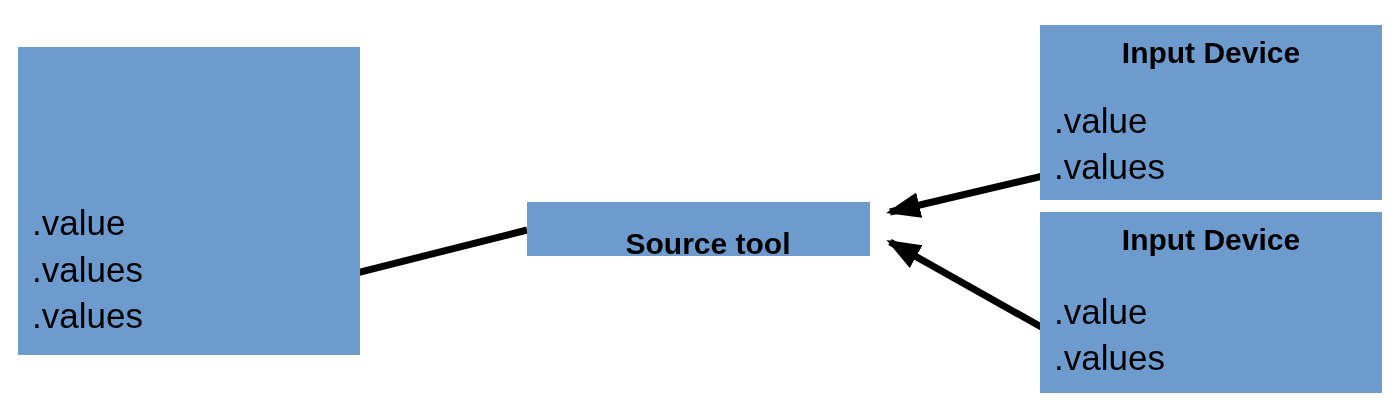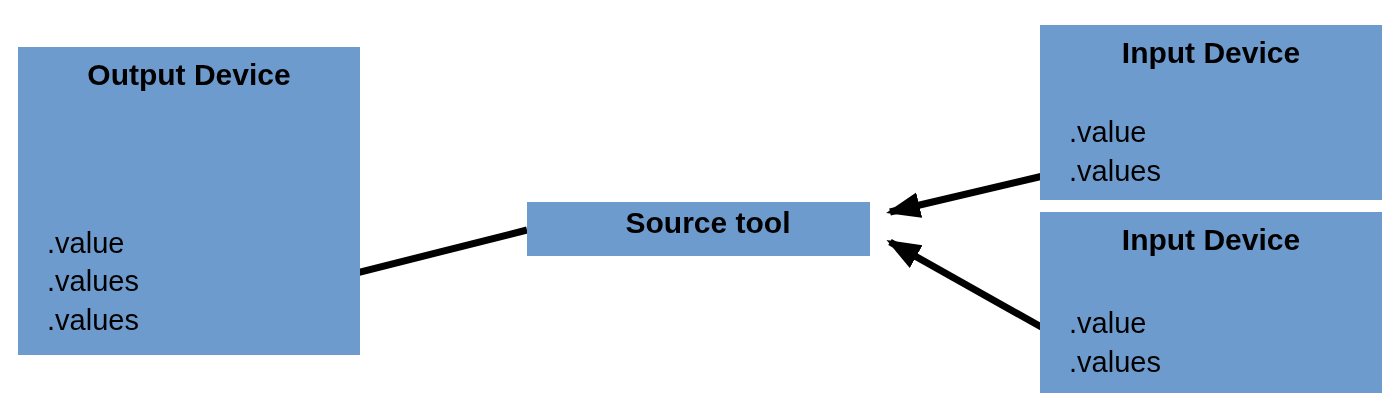--- a/index.html
+++ b/index.html
@@ -33,29 +33,29 @@
   }
   .node-title{
     font-weight:bold;
     font-size:30px;
     text-align:center;
     padding-top:10px;
     line-height:1.2;
   }
   .node-fields{
     position:absolute;
-    left:29px;
-    font-size:29px;
+    left:14px;
+    font-size:35px;
     line-height:1.32;
   }
   
   .node-output{left:18px;top:47px;width:342px;height:308px;}
   .node-output .node-fields{bottom:16px;}
   .node-source{left:527px;top:202px;width:343px;height:54px;}
-  .node-source .node-title{padding-top:3px;margin-left:19px;}
+  .node-source .node-title{padding-top:24px;margin-left:19px;}
   .node-input-top{left:1040px;top:25px;width:342px;height:175px;}
   .node-input-top .node-fields{bottom:10px;}
   .node-input-bottom{left:1040px;top:212px;width:342px;height:181px;}
   .node-input-bottom .node-fields{bottom:12px;}
   .arrow-line{
     stroke:var(--arrow);
     stroke-width:7;
     fill:none;
   }
   .arrow-head{
@@ -72,21 +72,20 @@
       <marker id="ah" markerUnits="userSpaceOnUse" markerWidth="36" markerHeight="28" refX="30" refY="13" orient="auto">
         <polygon class="arrow-head" points="0,0 34,13 0,26"></polygon>
       </marker>
     </defs>
     <line class="arrow-line" x1="527" y1="230" x2="190" y2="315" marker-end="url(#ah)"></line>
     <line class="arrow-line" x1="1043" y1="176" x2="890" y2="212" marker-end="url(#ah)"></line>
     <line class="arrow-line" x1="1052" y1="333" x2="890" y2="242" marker-end="url(#ah)"></line>
   </svg>
 
   <div class="node node-output">
-    <div class="node-title">Output Device</div>
     <div class="node-fields">
       <div>.value</div>
       <div>.values</div>
       <div>.values</div>
     </div>
   </div>
 
   <div class="node node-source">
     <div class="node-title">Source tool</div>
   </div>

